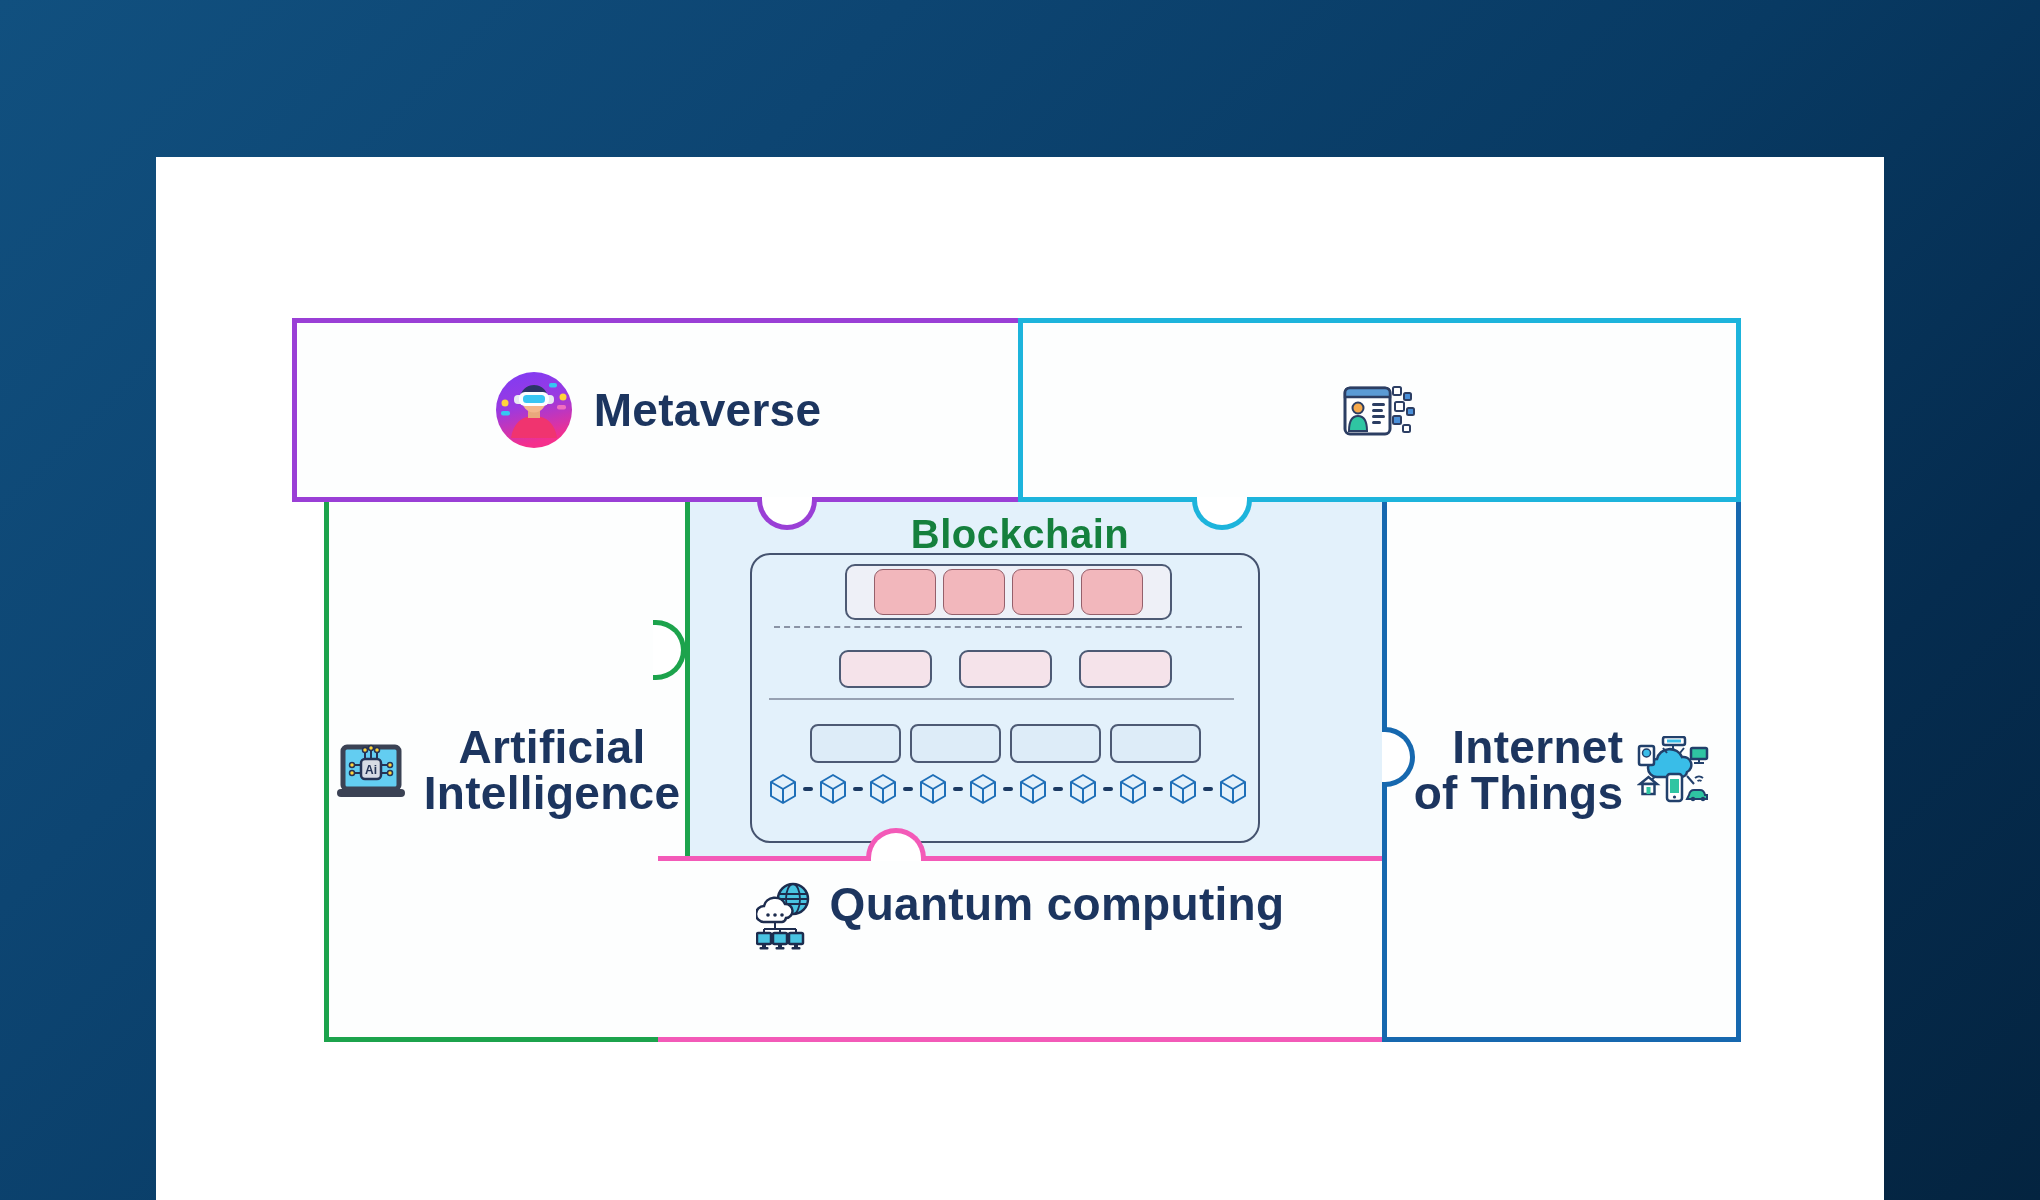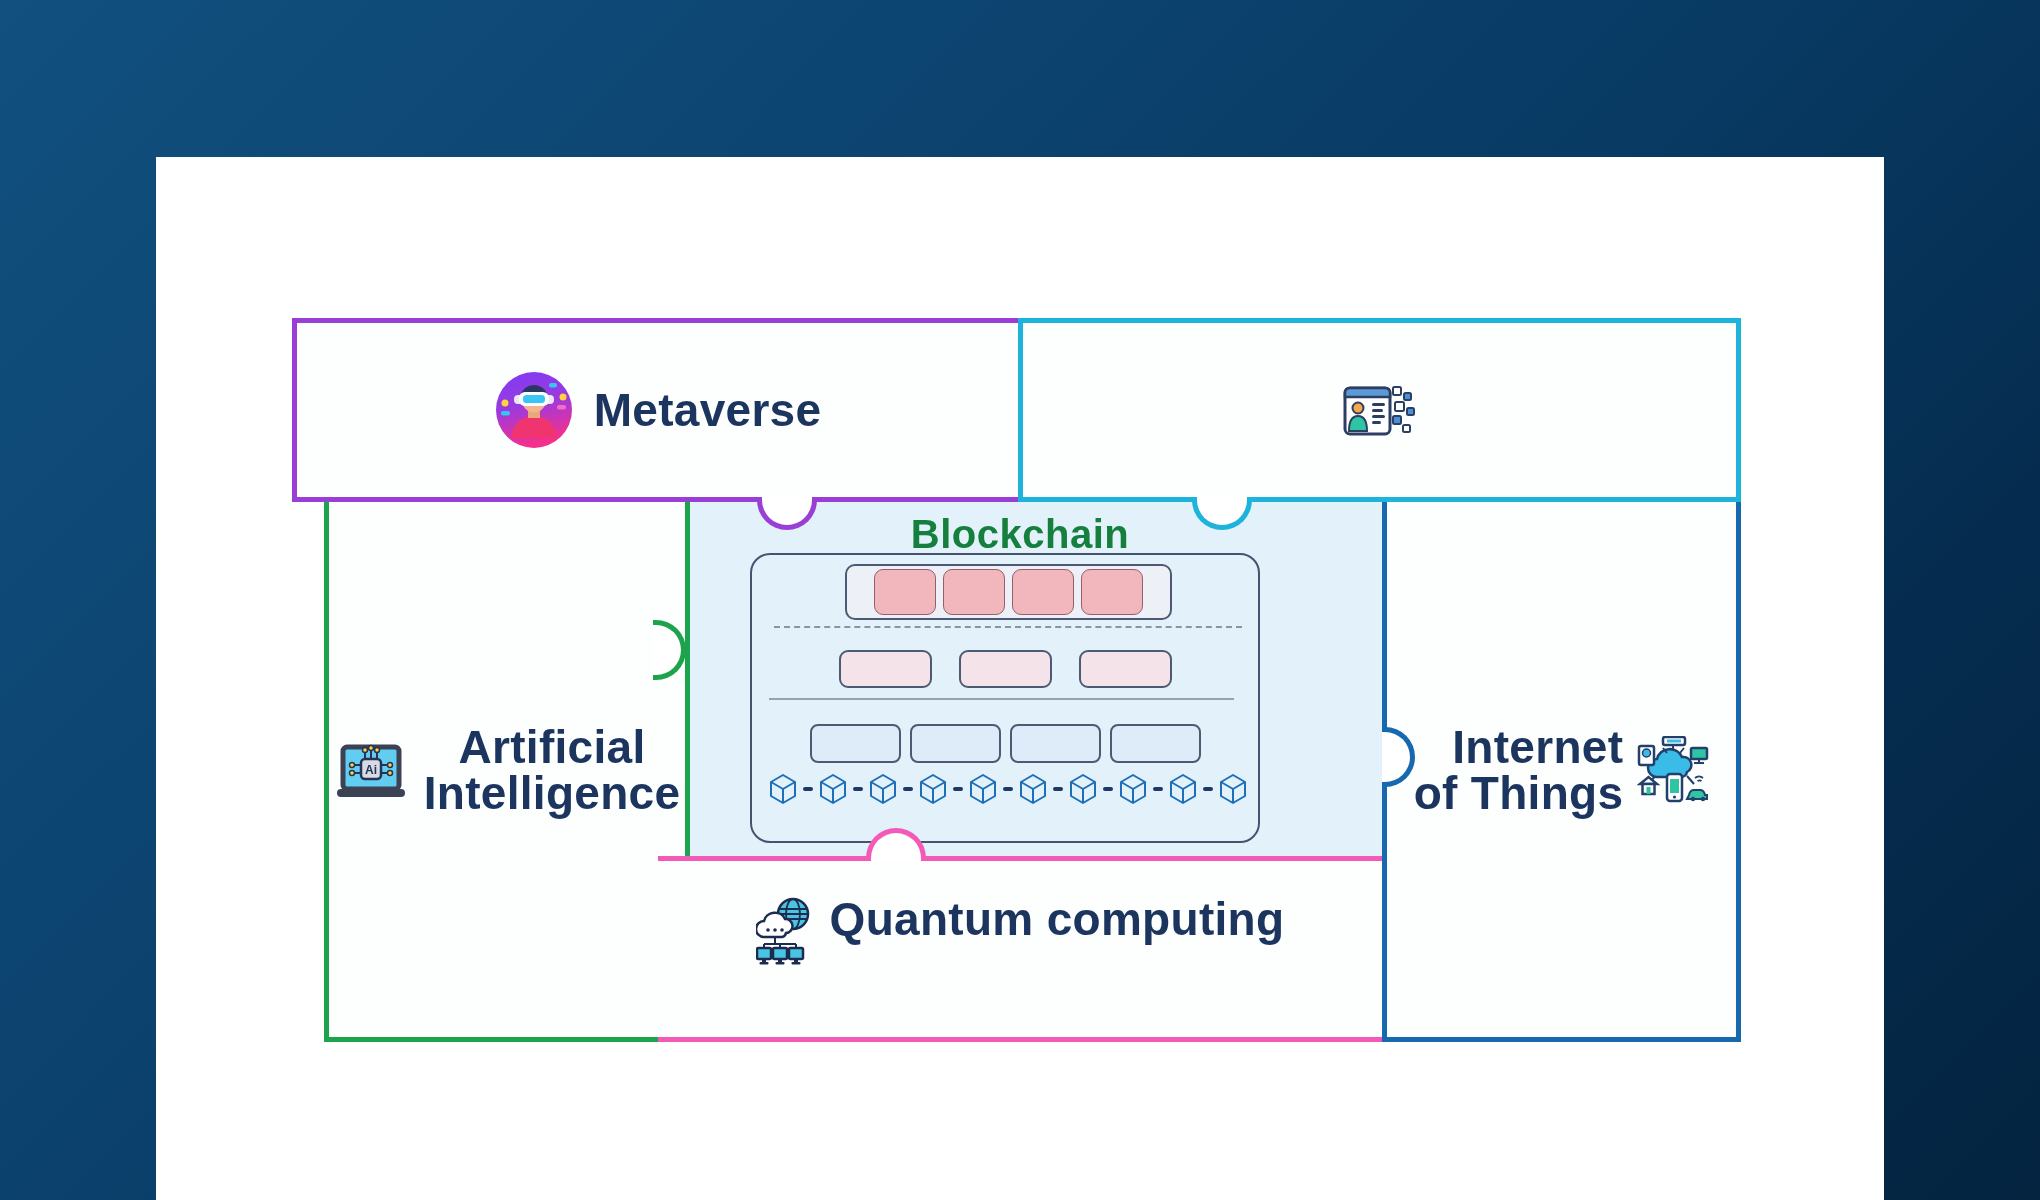--- a/index.html
+++ b/index.html
@@ -14,21 +14,21 @@
   
   .p-metaverse{left:292px; top:318px; width:726px; height:184px;
     border:5px solid #9a3fd6; border-right:none; gap:20px;}
   .p-digital{left:1018px; top:318px; width:723px; height:184px;
     border:5px solid #1db4dc; gap:22px;}
   .p-ai{left:292px; top:502px; width:366px; height:540px;
     border:5px solid #1ca34c; border-top:none; gap:16px;margin-left:32px;}
   .p-iot{left:1382px; top:502px; width:359px; height:540px;
     border:5px solid #1668af; border-top:none; gap:14px;}
   .p-quantum{left:658px; top:856px; width:724px; height:186px;
-    border-top:5px solid #f35ab8; border-bottom:5px solid #f35ab8; gap:16px; align-items:flex-start; padding-top:35px;}
+    border-top:5px solid #f35ab8; border-bottom:5px solid #f35ab8; gap:16px; align-items:flex-start; padding-top:20px;}
   .two-line{text-align:center;}
   .two-line.right{text-align:right;}
   
   .blockchain-area{position:absolute; left:658px; top:502px; width:724px; height:354px; background:#e3f1fb;}
   .bc-title{position:absolute; top:10px; left:0; width:100%; text-align:center;
     color:#15803d; font-weight:800; font-size:40px; letter-spacing:.5px;}
   .bc-panel{position:absolute; left:92px; top:51px; width:510px; height:290px; box-sizing:border-box;
     border:2px solid #45536f; border-radius:20px;}
   .row1{position:absolute; left:93px; top:9px; width:327px; height:56px; box-sizing:border-box;
     background:#eef0f7; border:2px solid #4d5a74; border-radius:10px;

